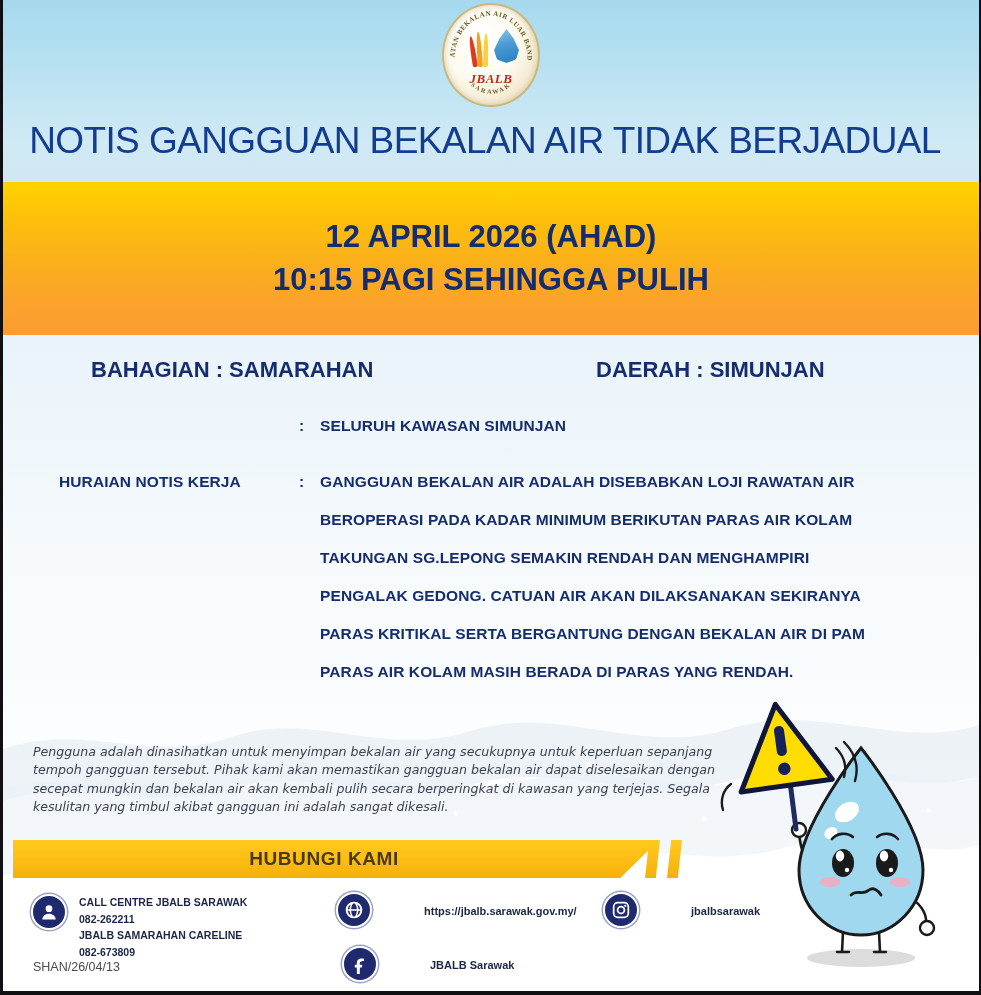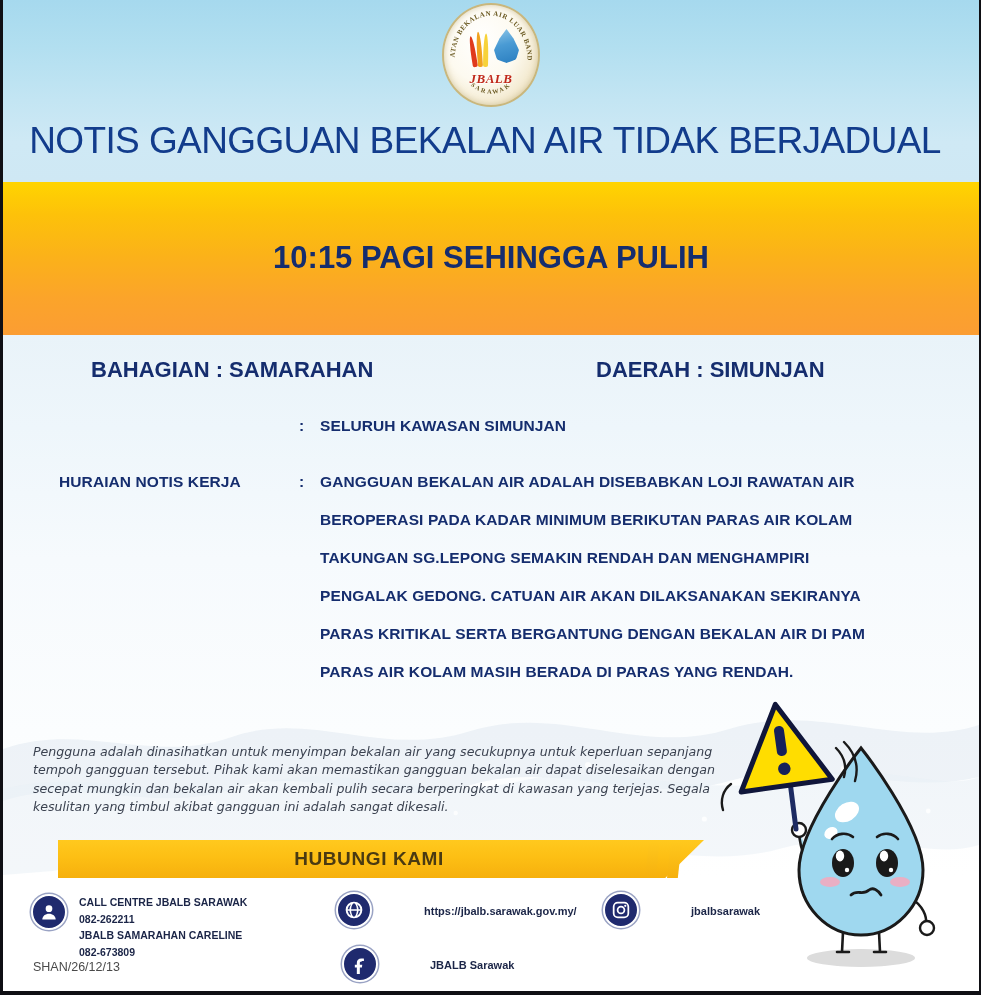--- a/index.html
+++ b/index.html
@@ -246,21 +246,20 @@
   .contact-bar {
     position: absolute;
     left: 0; top: 0;
     width: 646px;
     height: 38px;
     background: linear-gradient(180deg,#ffc91e 0%, #fdbf14 45%, #f6b00d 100%);
     clip-path: polygon(0 0, 100% 0, 94% 100%, 0 100%);
     display: flex;
     align-items: center;
     justify-content: center;
-    margin-left: 45px;
   }
   .contact-bar span {
     position: relative;
     left: -12px;
     font-size: 19px;
     font-weight: bold;
     color: #4a3a12;
     letter-spacing: .6px;
   }
   .bar-slash {
@@ -350,20 +349,21 @@
           </div>
         <div class="logo-drop"></div>
         <div class="logo-jbalb">JBALB</div>
       </div>
     </div>
 
     <div class="poster-title">NOTIS GANGGUAN BEKALAN AIR TIDAK BERJADUAL</div>
   </div>
 
   <div class="date-band">
+    <div class="date-line">12 APRIL 2026 (AHAD)</div>
     <div class="date-line">10:15 PAGI SEHINGGA PULIH</div>
   </div>
 
   <div class="body-area">
 
     <div class="splash">
       <svg viewBox="0 0 981 210" preserveAspectRatio="none">
         <g fill="#c6d6e4" opacity="0.55">
           <path d="M0,64 C80,36 150,80 230,52 C310,24 380,74 470,46 C560,18 640,72 730,44 C820,16 900,66 981,40 L981,92 C900,112 820,70 730,96 C640,122 560,74 470,100 C380,126 310,78 230,104 C150,130 80,90 0,116 Z"></path>
         </g>
@@ -457,21 +457,21 @@
           <svg viewBox="0 0 24 24">
             <rect x="3.2" y="3.2" width="17.6" height="17.6" rx="5" ry="5" fill="none" stroke="#ffffff" stroke-width="2.1"></rect>
             <circle cx="12" cy="12" r="4.1" fill="none" stroke="#ffffff" stroke-width="2.1"></circle>
             <circle cx="17.1" cy="7" r="1.35"></circle>
           </svg>
         </div>
         <div class="c-text single">jbalbsarawak</div>
       </div>
     </div>
 
-    <div class="doc-code">SHAN/26/12/13</div>
+    <div class="doc-code">SHAN/26/04/13</div>
   </div>
 
   <div class="mascot">
     <svg viewBox="0 0 281 295">
 
       <ellipse cx="158" cy="258" rx="54" ry="9" fill="#dcdcdc"></ellipse>
 
       <path d="M140,232 L139,252 M146,252 L134,252" stroke="#1a1a1a" stroke-width="2.6" fill="none" stroke-linecap="round"></path>
       <path d="M176,232 L177,252 M171,252 L183,252" stroke="#1a1a1a" stroke-width="2.6" fill="none" stroke-linecap="round"></path>
 

